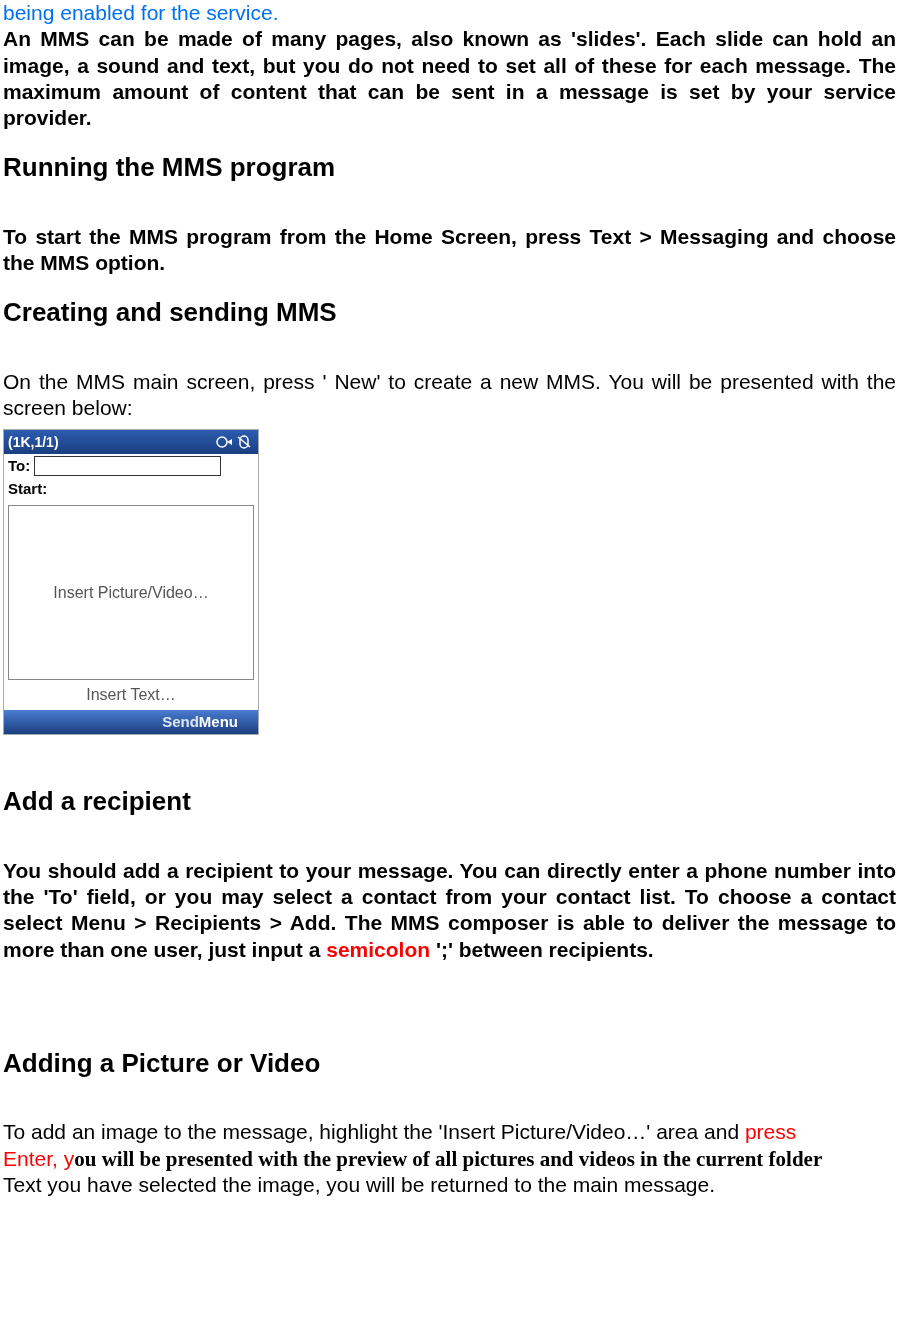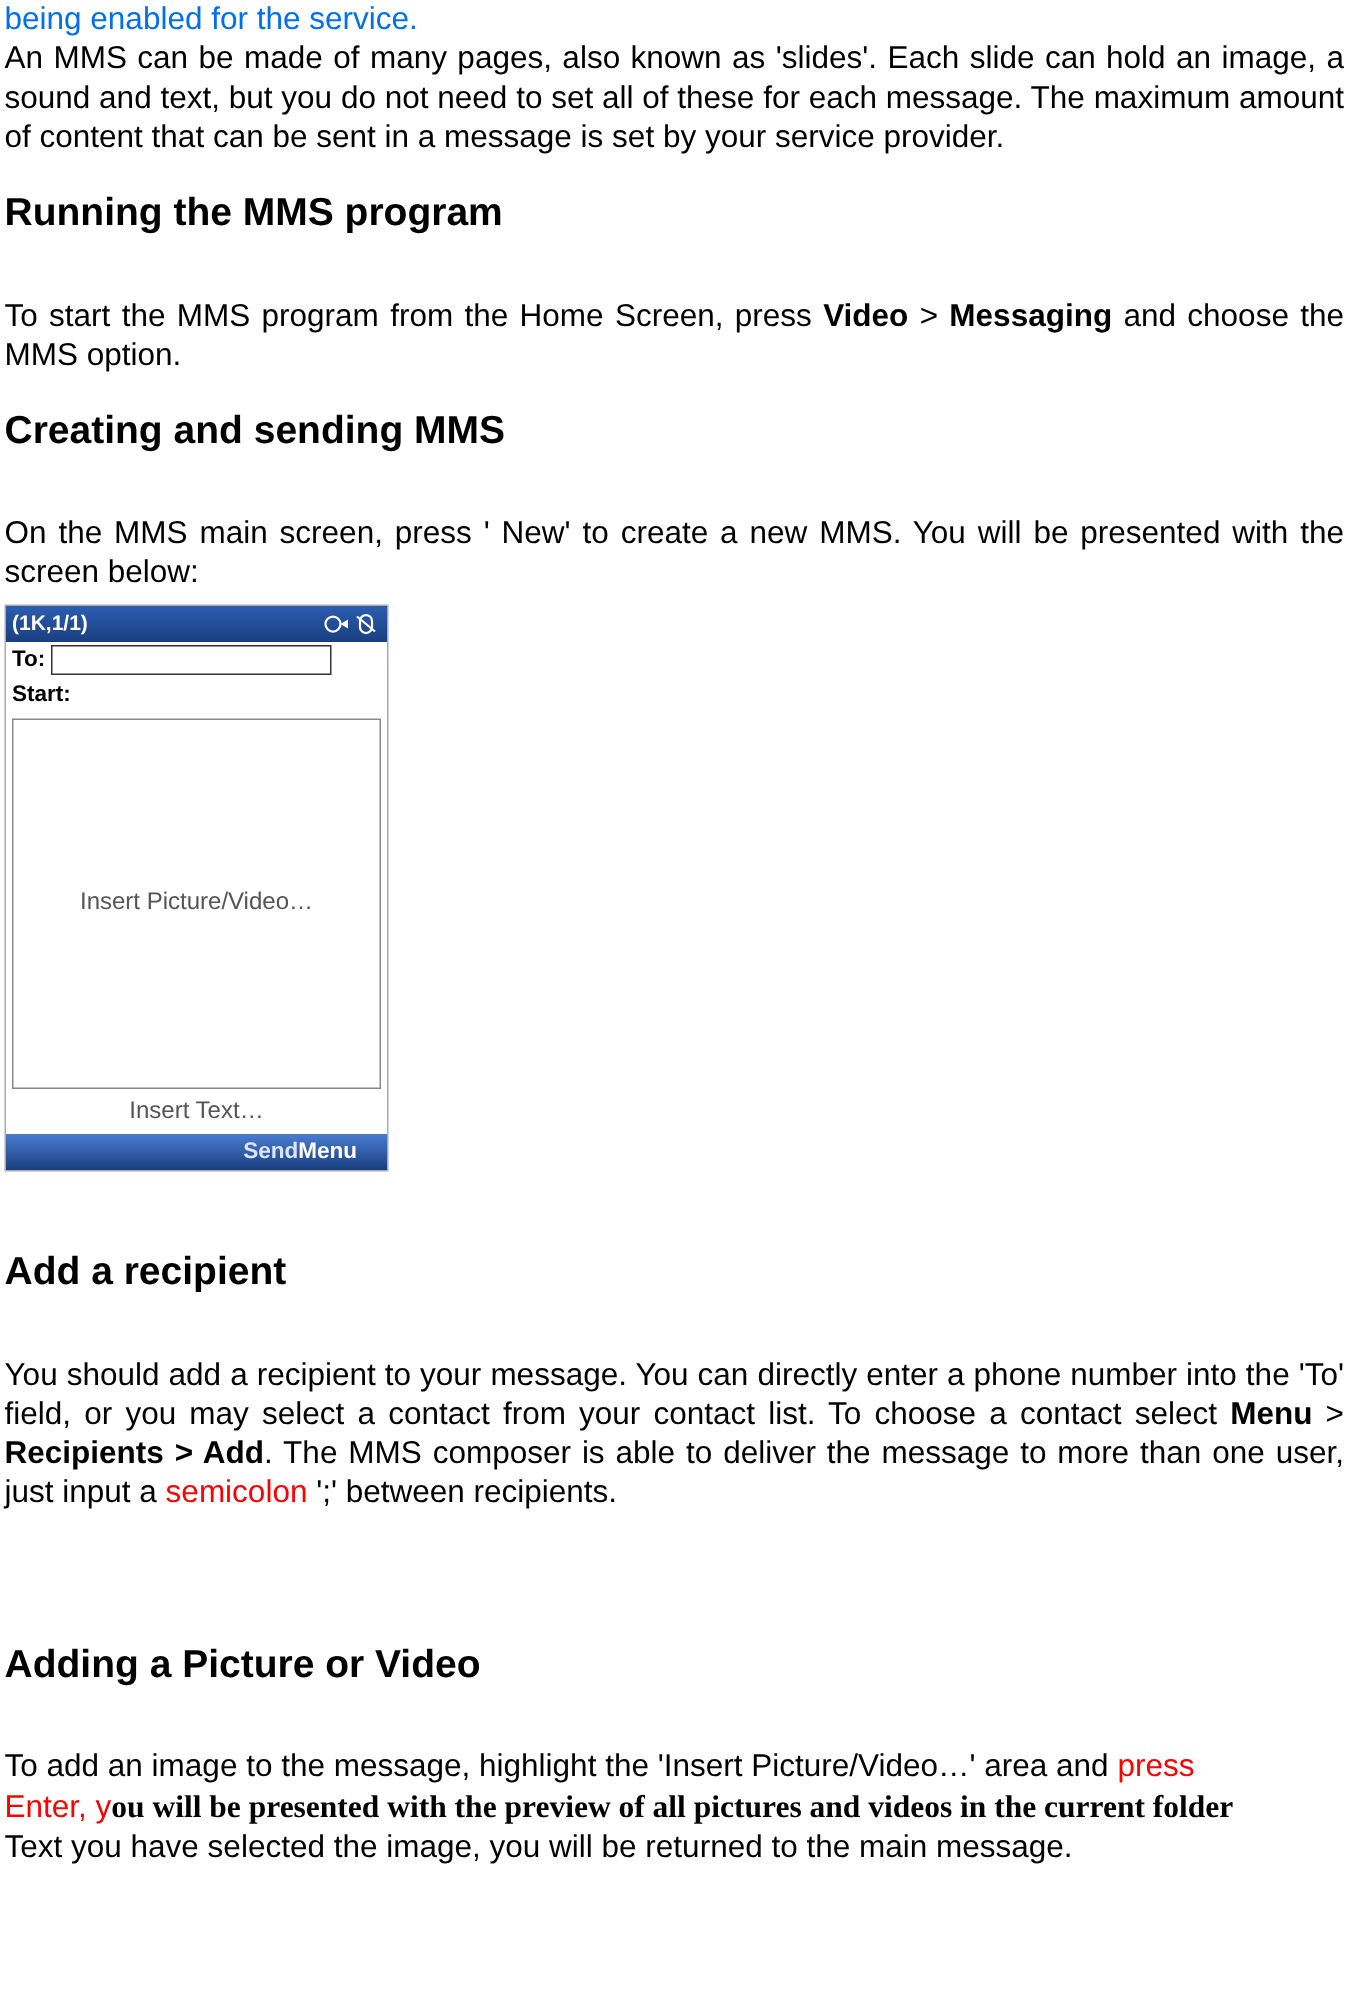--- a/index.html
+++ b/index.html
@@ -9,27 +9,27 @@
       line-height: 1.25;
       color: #000;
       width: 899px;
       background: #fff;
     }
     .page { padding: 0 3px; }
     .blue { color: #0070f0; }
     .red { color: #ff0000; }
     .justify { text-align: justify; }
     h2 { font-size: 26px; font-weight: bold; margin: 20px 0 40px 0; }
-    .p-block { margin-bottom: 14px; }
+    .p-block { margin-bottom: 14px; font-weight: bold; }
     .spacer-sm { height: 8px; }
     .spacer-md { height: 30px; }
     .spacer-lg { height: 50px; }
     .screenshot {
       width: 256px;
-      height: 378px;
+      height: 306px;
       border: 1px solid #aaa;
       position: relative;
       display: flex;
       flex-direction: column;
     }
     .titlebar {
       background: linear-gradient(#2c5db0, #1a3e80);
       height: 24px;
       display: flex;
       align-items: center;
@@ -102,21 +102,21 @@
 </head>
 <body>
 
 <div class="page">
   <p class="blue">being enabled for the service.</p>
   <p class="justify p-block">An MMS can be made of many pages, also known as 'slides'. Each slide can hold an image, a sound and text, but you do not need to set all of these for each message. The maximum amount of content that can be sent in a message is set by your service provider.</p>
 
   <h2>Running the MMS program</h2>
 
   <p class="justify p-block">
-    <span>To start the MMS program from the Home Screen, press </span><b>Video</b><span> &gt; </span><b>Messaging</b><span> and choose the MMS option.</span>
+    <span>To start the MMS program from the Home Screen, press </span><b>Text</b><span> &gt; </span><b>Messaging</b><span> and choose the MMS option.</span>
   </p>
 
   <h2>Creating and sending MMS</h2>
 
   <p class="justify">On the MMS main screen, press ' New' to create a new MMS. You will be presented with the screen below:</p>
   <div class="spacer-sm"></div>
 
   <div class="screenshot">
     <div class="titlebar">
       <span>(1K,1/1)</span>

